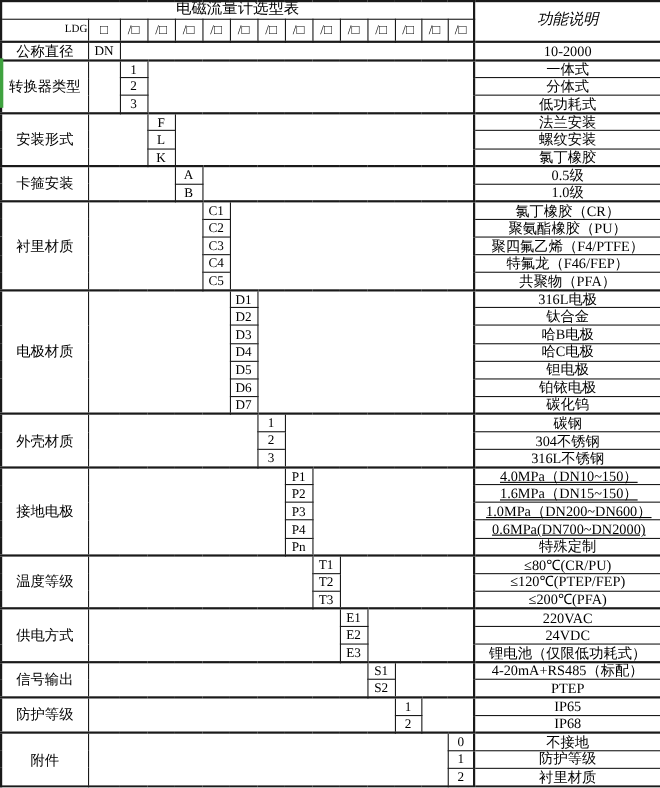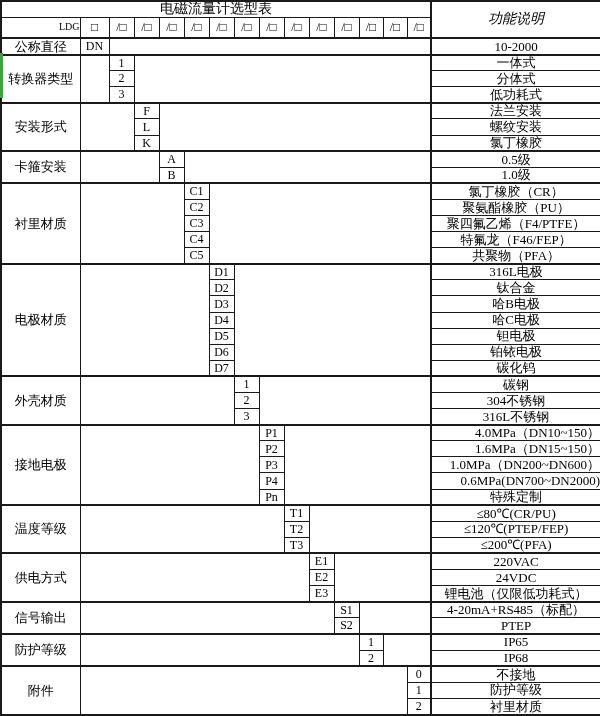--- a/index.html
+++ b/index.html
@@ -20,21 +20,21 @@
     font-size:13px; line-height:1.05;
     white-space:nowrap; overflow:hidden;
   }
   tr { height:16px; }
   tr.ldg { height:21px; }
   tr.sb > td { border-top-width:2px; }
   td.r { border-left-width:2px; }
   td.title { font-size:14px; }
   td.rh { font-size:14px; border-left-width:2px;font-style:italic; }
   td.code { font-size:12px; }
-  td.al { text-align:right; padding-left:2px; }
+  td.al { text-align:center; padding-left:2px;text-decoration:underline; }
   td.prefix { text-align:right; padding-left:16px; font-size:10px; }
   #left-mark { position:absolute; left:0; top:53px; width:3px; height:45px; z-index:2; }
 </style>
 </head>
 <body style="background: rgb(255, 255, 255); color: rgb(0, 0, 0);">
 
 <div id="left-mark" style="background: rgb(63, 162, 63);"></div>
 
 <table class="sel">
   <colgroup>

